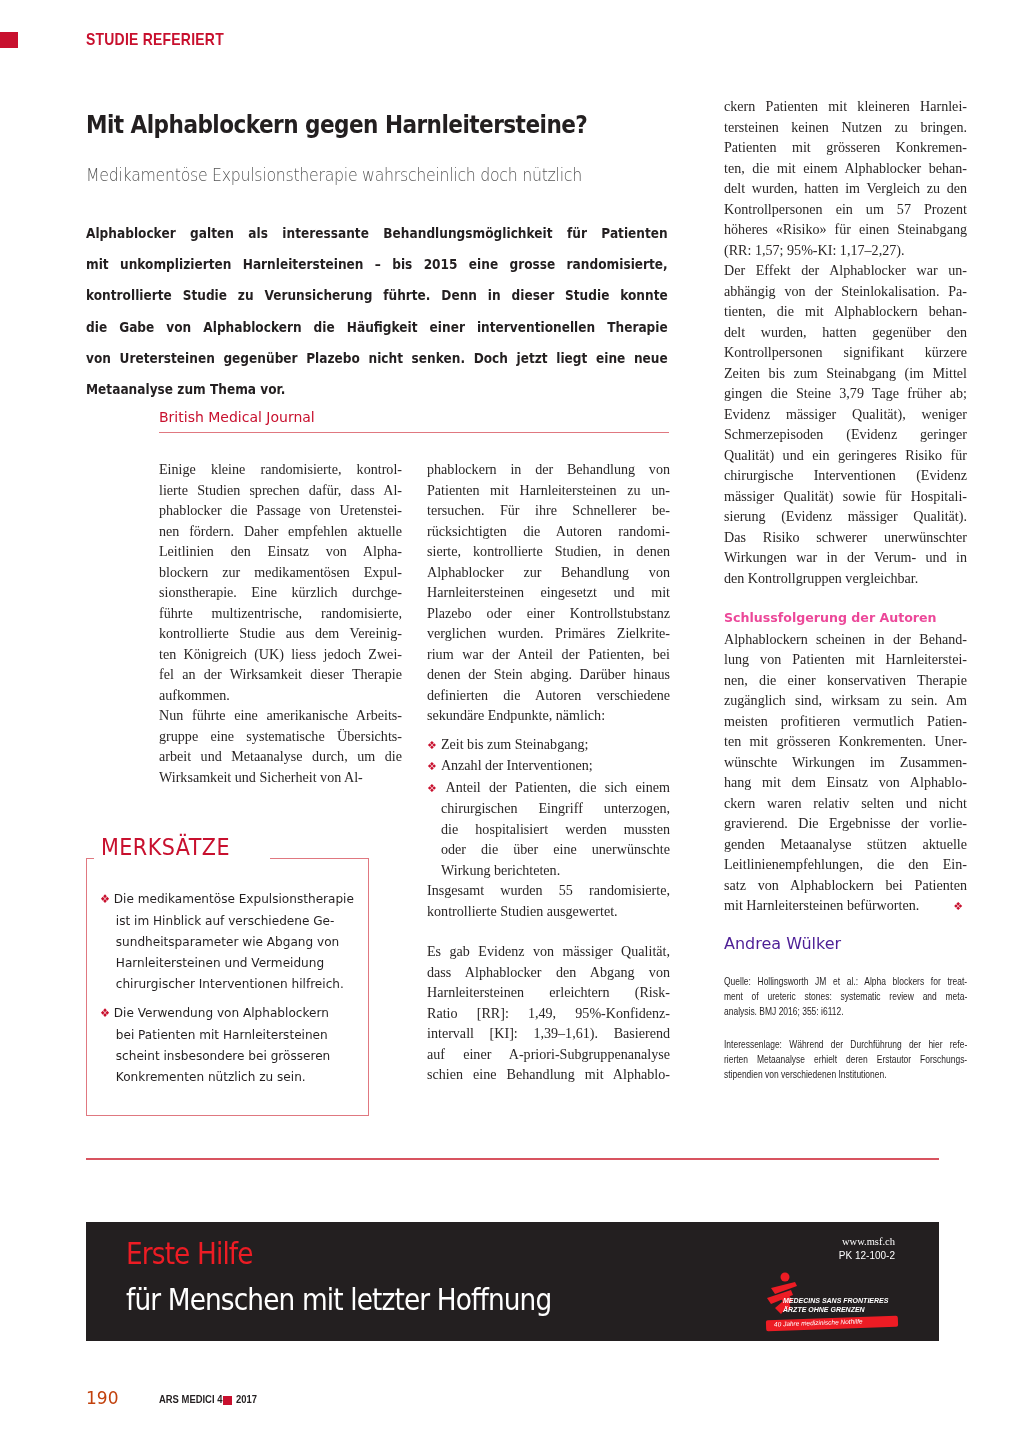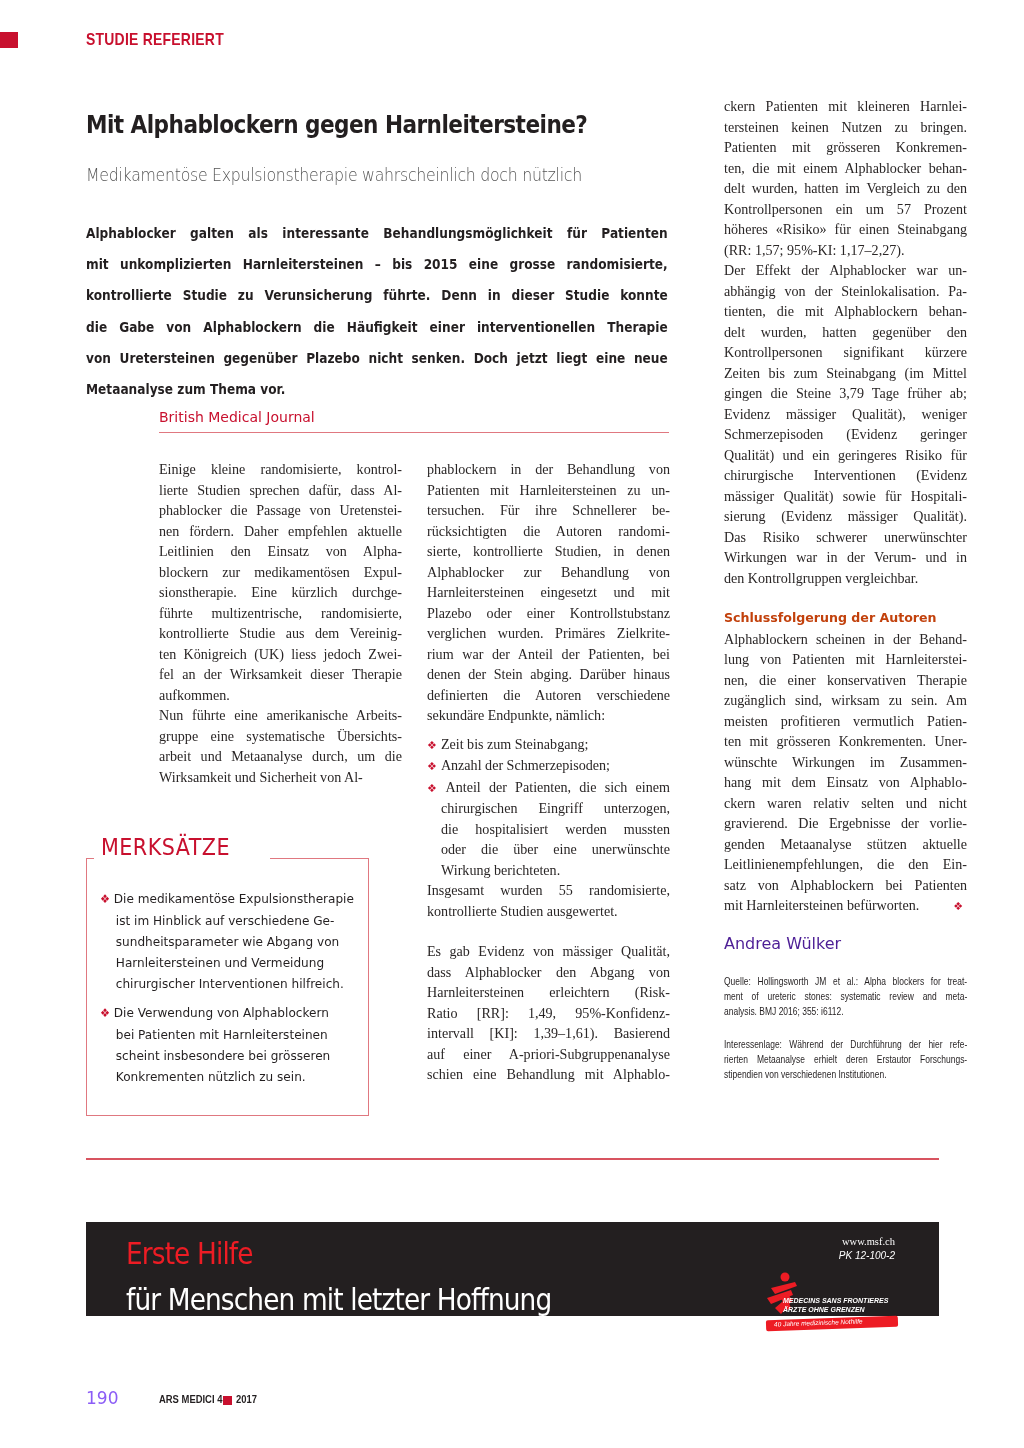--- a/index.html
+++ b/index.html
@@ -22,51 +22,51 @@
   .col { position: absolute; font-size: 14.1px; line-height: 20.5px; text-align: justify; color: #2a2626; }
   .col .line { display: block; white-space: nowrap; text-align: justify; text-align-last: justify; }
   .col .line.end { text-align-last: left; }
   #col1 { left: 159px; top: 459px; width: 243px; }
   #col2 { left: 427px; top: 459px; width: 243px; }
   #col3 { left: 724px; top: 96px; width: 243px; }
 
   .bullet { color: #c8102e; font-size: 11px; margin-right: 4px; }
   .indent { padding-left: 14px; }
 
-  .subhead { font-family: "DejaVu Sans", sans-serif; font-weight: bold; font-size: 12.6px; line-height: 20.5px; color: #c2410c; }
+  .subhead { font-family: "DejaVu Sans", sans-serif; font-weight: bold; font-size: 12.6px; line-height: 20.5px; color: #ec4899; }
   .author { font-family: "DejaVu Sans", sans-serif; font-size: 16px; color: #4c1d95; }
   .small-note { font-family: "Liberation Sans", sans-serif; font-size: 10.6px; line-height: 15px; color: #231f20; transform: scaleX(0.8); transform-origin: left top; width: 304px; text-align: justify; }
   .small-note span { display: block; white-space: nowrap; text-align-last: justify; }
   .small-note span.end { text-align-last: left; }
 
   
   #merk-box { position: absolute; left: 86px; top: 858px; width: 283px; height: 258px; border: 1px solid #e07880; border-top: none; }
   #merk-box-topl { position: absolute; left: 86px; top: 858px; width: 8px; height: 1px; background: #e07880; }
   #merk-box-topr { position: absolute; left: 270px; top: 858px; width: 99px; height: 1px; background: #e07880; }
   #merk-title { position: absolute; left: 101px; top: 834px; font-family: "DejaVu Sans", sans-serif; font-size: 23px; color: #c8102e; letter-spacing: 0.5px; transform: scaleX(0.9); transform-origin: left top; }
   #merk-list { position: absolute; left: 100px; top: 888px; width: 270px; font-family: "DejaVu Sans", sans-serif; font-size: 13px; line-height: 21px; color: #231f20; }
   #merk-list .item { margin-bottom: 8px; transform: scaleX(0.93); transform-origin: left top; }
   #merk-list .item span.l { display: block; white-space: nowrap; }
   #merk-list .item span.l.in { padding-left: 17px; }
 
   #bottom-rule { position: absolute; left: 86px; top: 1158px; width: 853px; height: 1.5px; background: #d85460; }
 
   
-  #ad { position: absolute; left: 86px; top: 1222px; width: 853px; height: 94px; background: #231f20; }
+  #ad { position: absolute; left: 86px; top: 1222px; width: 853px; height: 119px; background: #231f20; }
   #ad-line1 { position: absolute; left: 40px; top: 14px; font-family: "DejaVu Sans", sans-serif; font-size: 30px; color: #ed1c24; letter-spacing: -1px; transform: scaleX(0.88); transform-origin: left top; }
   #ad-line2 { position: absolute; left: 40px; top: 60px; font-family: "DejaVu Sans", sans-serif; font-size: 30px; color: #ffffff; letter-spacing: -1px; transform: scaleX(0.88); transform-origin: left top; white-space: nowrap; }
   #ad-url { position: absolute; right: 44px; top: 14px; font-family: Liberation Serif, serif; font-size: 10.5px; color: #ffffff; text-align: right; }
-  #ad-pk { position: absolute; right: 44px; top: 28px; font-family: "Liberation Sans", sans-serif; font-size: 10px; color: #ffffff; text-align: right; font-style: italic; }
+  #ad-pk { position: absolute; right: 44px; top: 28px; font-family: "Liberation Sans", sans-serif; font-size: 10px; color: #ffffff; text-align: right; }
   #msf-logo { position: absolute; left: 675px; top: 50px; width: 150px; height: 62px; }
   #msf-name1 { position: absolute; left: 697px; top: 75px; font-family: "Liberation Sans", sans-serif; font-weight: bold; font-style: italic; font-size: 7px; color: #ffffff; white-space: nowrap; }
   #msf-name2 { position: absolute; left: 697px; top: 84px; font-family: "Liberation Sans", sans-serif; font-weight: bold; font-style: italic; font-size: 7px; color: #ffffff; white-space: nowrap; }
   #msf-ribbon { position: absolute; left: 680px; top: 96px; width: 132px; height: 11px; background: #ed1c24; transform: rotate(-2deg); border-radius: 2px; }
   #msf-ribbon-text { position: absolute; left: 688px; top: 97px; font-family: "Liberation Sans", sans-serif; font-style: italic; font-size: 6.5px; color: #ffffff; white-space: nowrap; transform: rotate(-2deg); }
 
-  #page-num { position: absolute; left: 86px; top: 1388px; font-family: "DejaVu Sans", sans-serif; font-size: 17px; color: #8b5cf6; }
+  #page-num { position: absolute; left: 86px; top: 1388px; font-family: "DejaVu Sans", sans-serif; font-size: 17px; color: #c2410c; }
   #journal-name { position: absolute; left: 159px; top: 1393px; font-family: "Liberation Sans", sans-serif; font-weight: bold; font-size: 11.5px; color: #231f20; transform: scaleX(0.82); transform-origin: left top; white-space: nowrap; }
   #journal-square { position: absolute; left: 223px; top: 1396px; width: 9px; height: 9px; background: #c8102e; }
   #journal-year { position: absolute; left: 236px; top: 1393px; font-family: "Liberation Sans", sans-serif; font-weight: bold; font-size: 11.5px; color: #231f20; transform: scaleX(0.82); transform-origin: left top; }
 </style>
 </head>
 <body>
 
 <div id="corner-square"></div>
 <div id="section-label">STUDIE REFERIERT</div>
 
@@ -114,21 +114,21 @@
     <span class="line">Plazebo oder einer Kontrollstubstanz</span>
     <span class="line">verglichen wurden. Primäres Zielkrite-</span>
     <span class="line">rium war der Anteil der Patienten, bei</span>
     <span class="line">denen der Stein abging. Darüber hinaus</span>
     <span class="line">definierten die Autoren verschiedene</span>
     <span class="line end">sekundäre Endpunkte, nämlich:</span>
     <div>
       <span class="line end" style="padding-left: 0px; margin-top: 8px;"><span class="bullet">❖</span><span>Zeit bis zum Steinabgang;</span></span>
     </div>
     <div>
-      <span class="line end" style="padding-left: 0px;"><span class="bullet">❖</span><span>Anzahl der Schmerzepisoden;</span></span>
+      <span class="line end" style="padding-left: 0px;"><span class="bullet">❖</span><span>Anzahl der Interventionen;</span></span>
     </div>
     <div>
       <span class="line" style="padding-left: 0px;"><span class="bullet">❖</span><span>Anteil der Patienten, die sich einem</span></span>
       <span class="line indent"><span>chirurgischen Eingriff unterzogen,</span></span>
       <span class="line indent"><span>die hospitalisiert werden mussten</span></span>
       <span class="line indent"><span>oder die über eine unerwünschte</span></span>
       <span class="line end indent"><span>Wirkung berichteten.</span></span>
     </div>
     <span class="line">Insgesamt wurden 55 randomisierte,</span>
     <span class="line end">kontrollierte Studien ausgewertet.</span>

